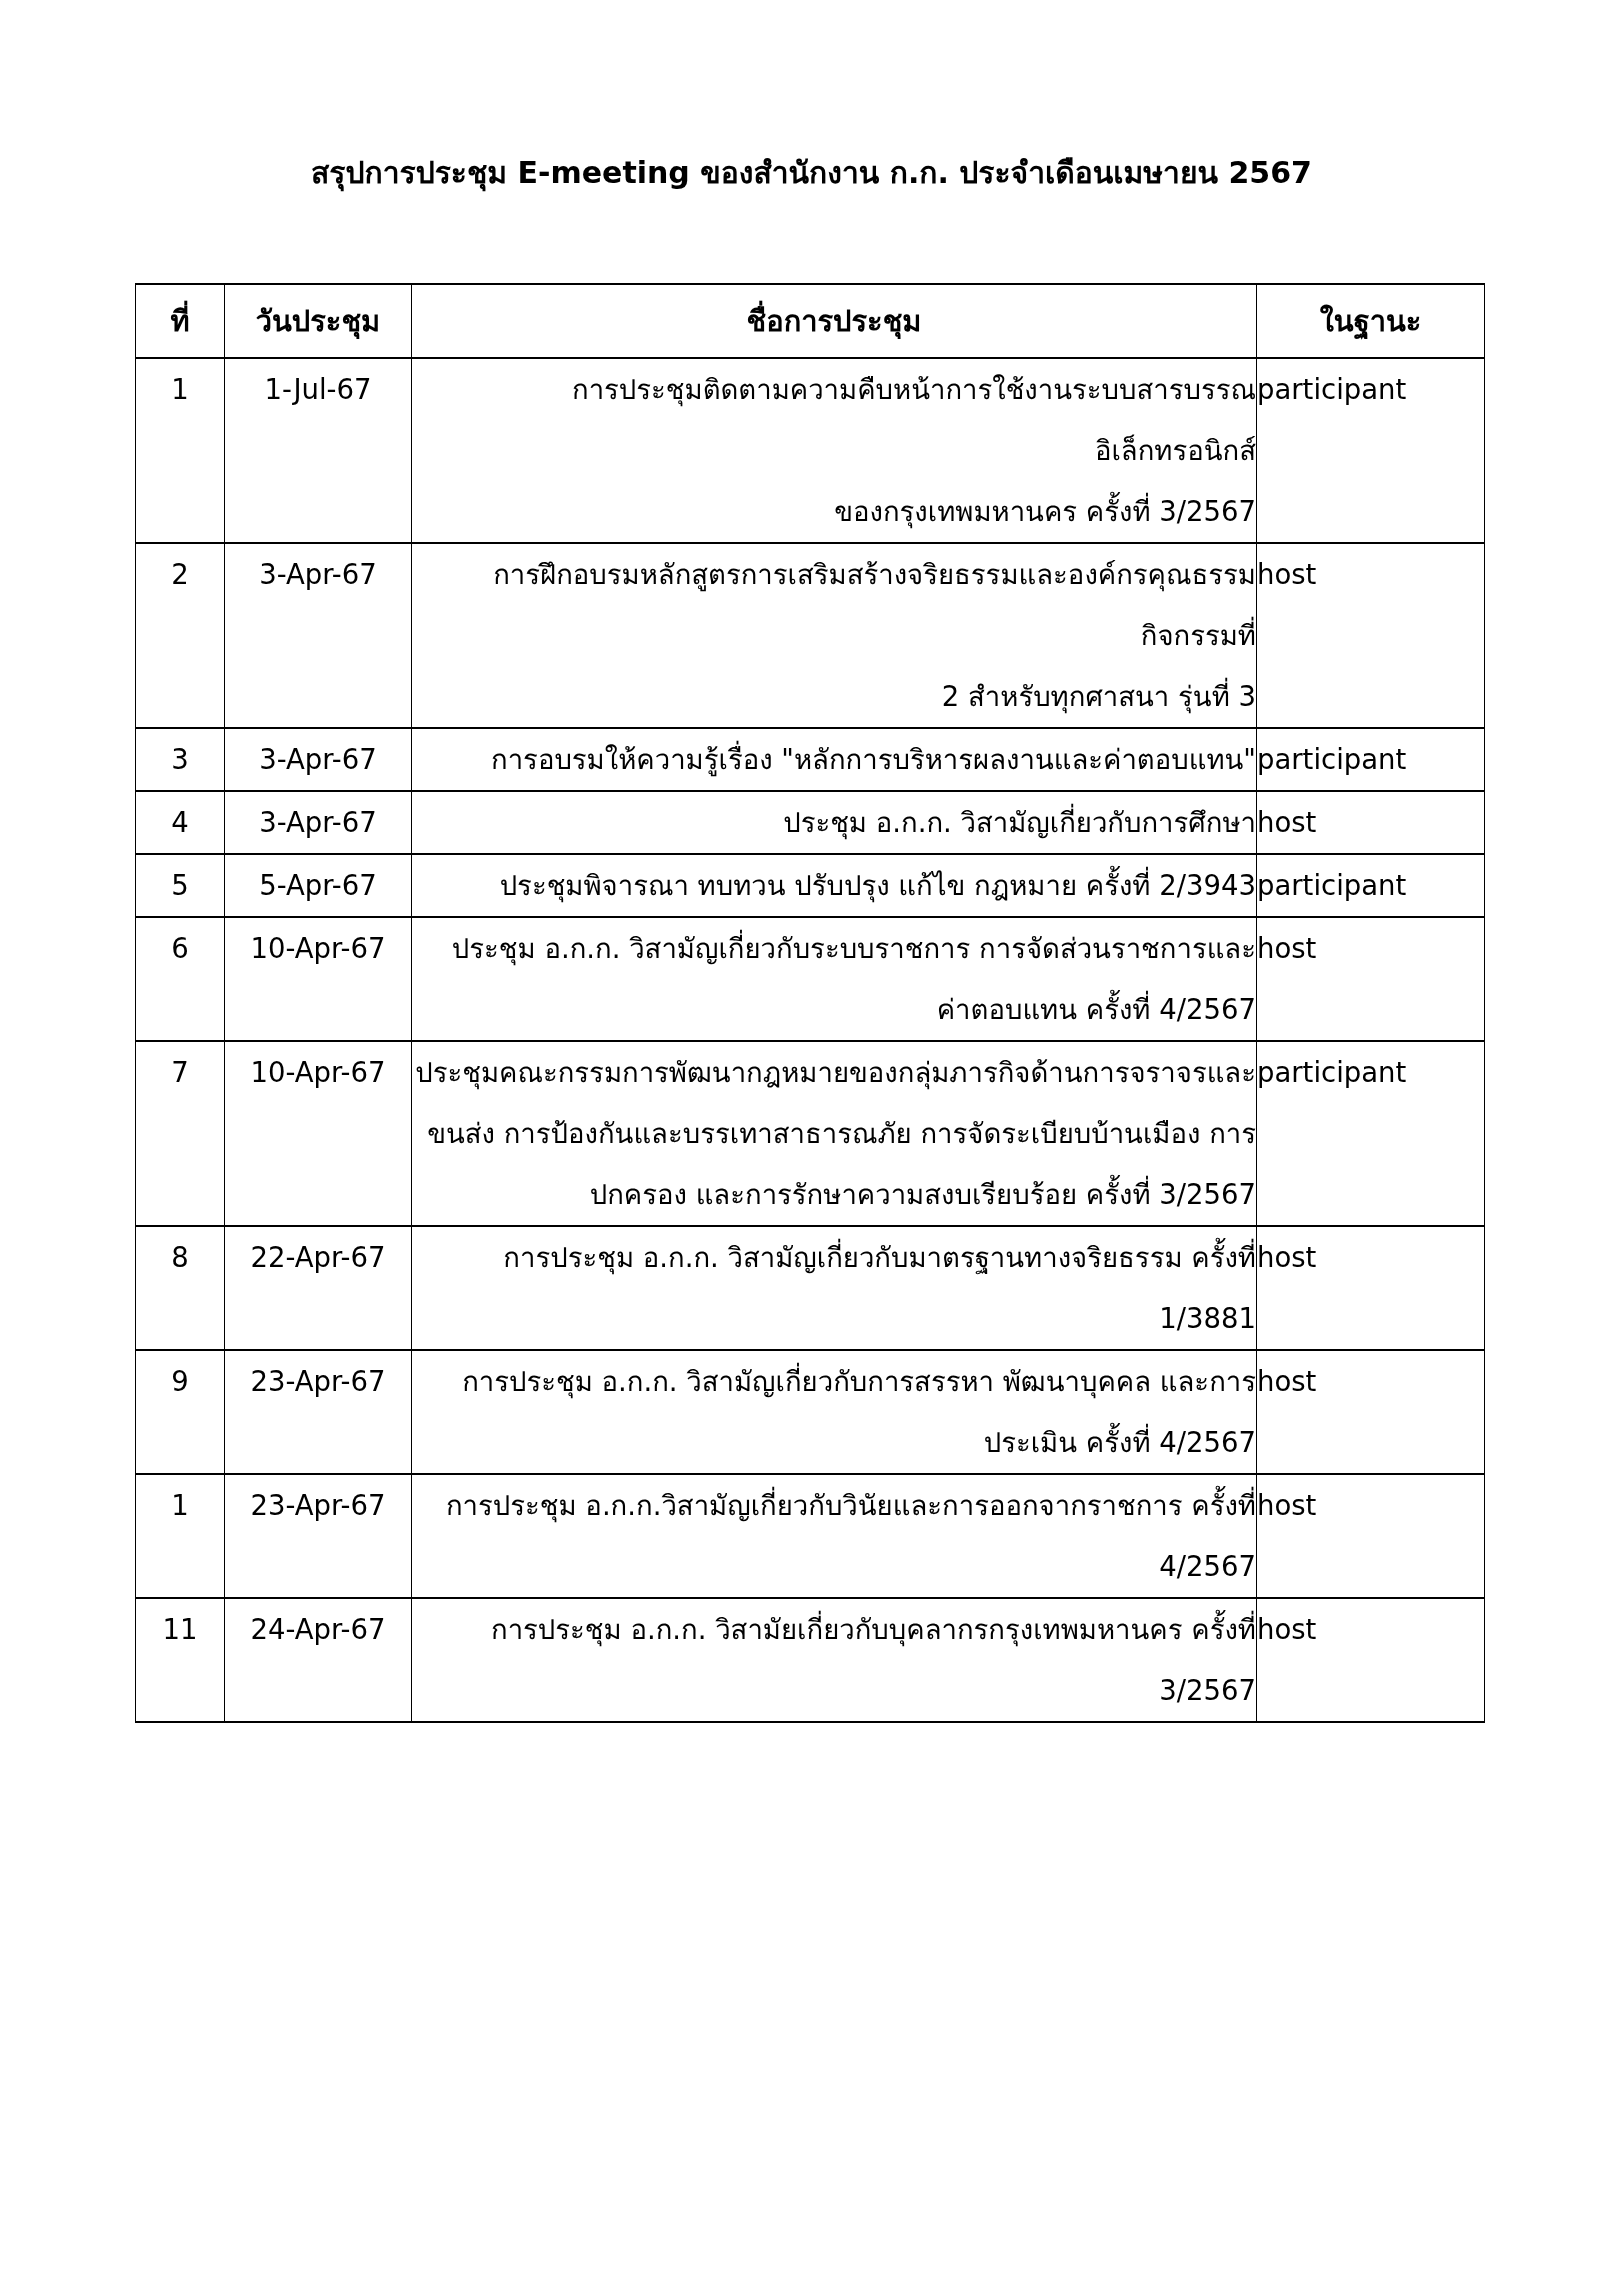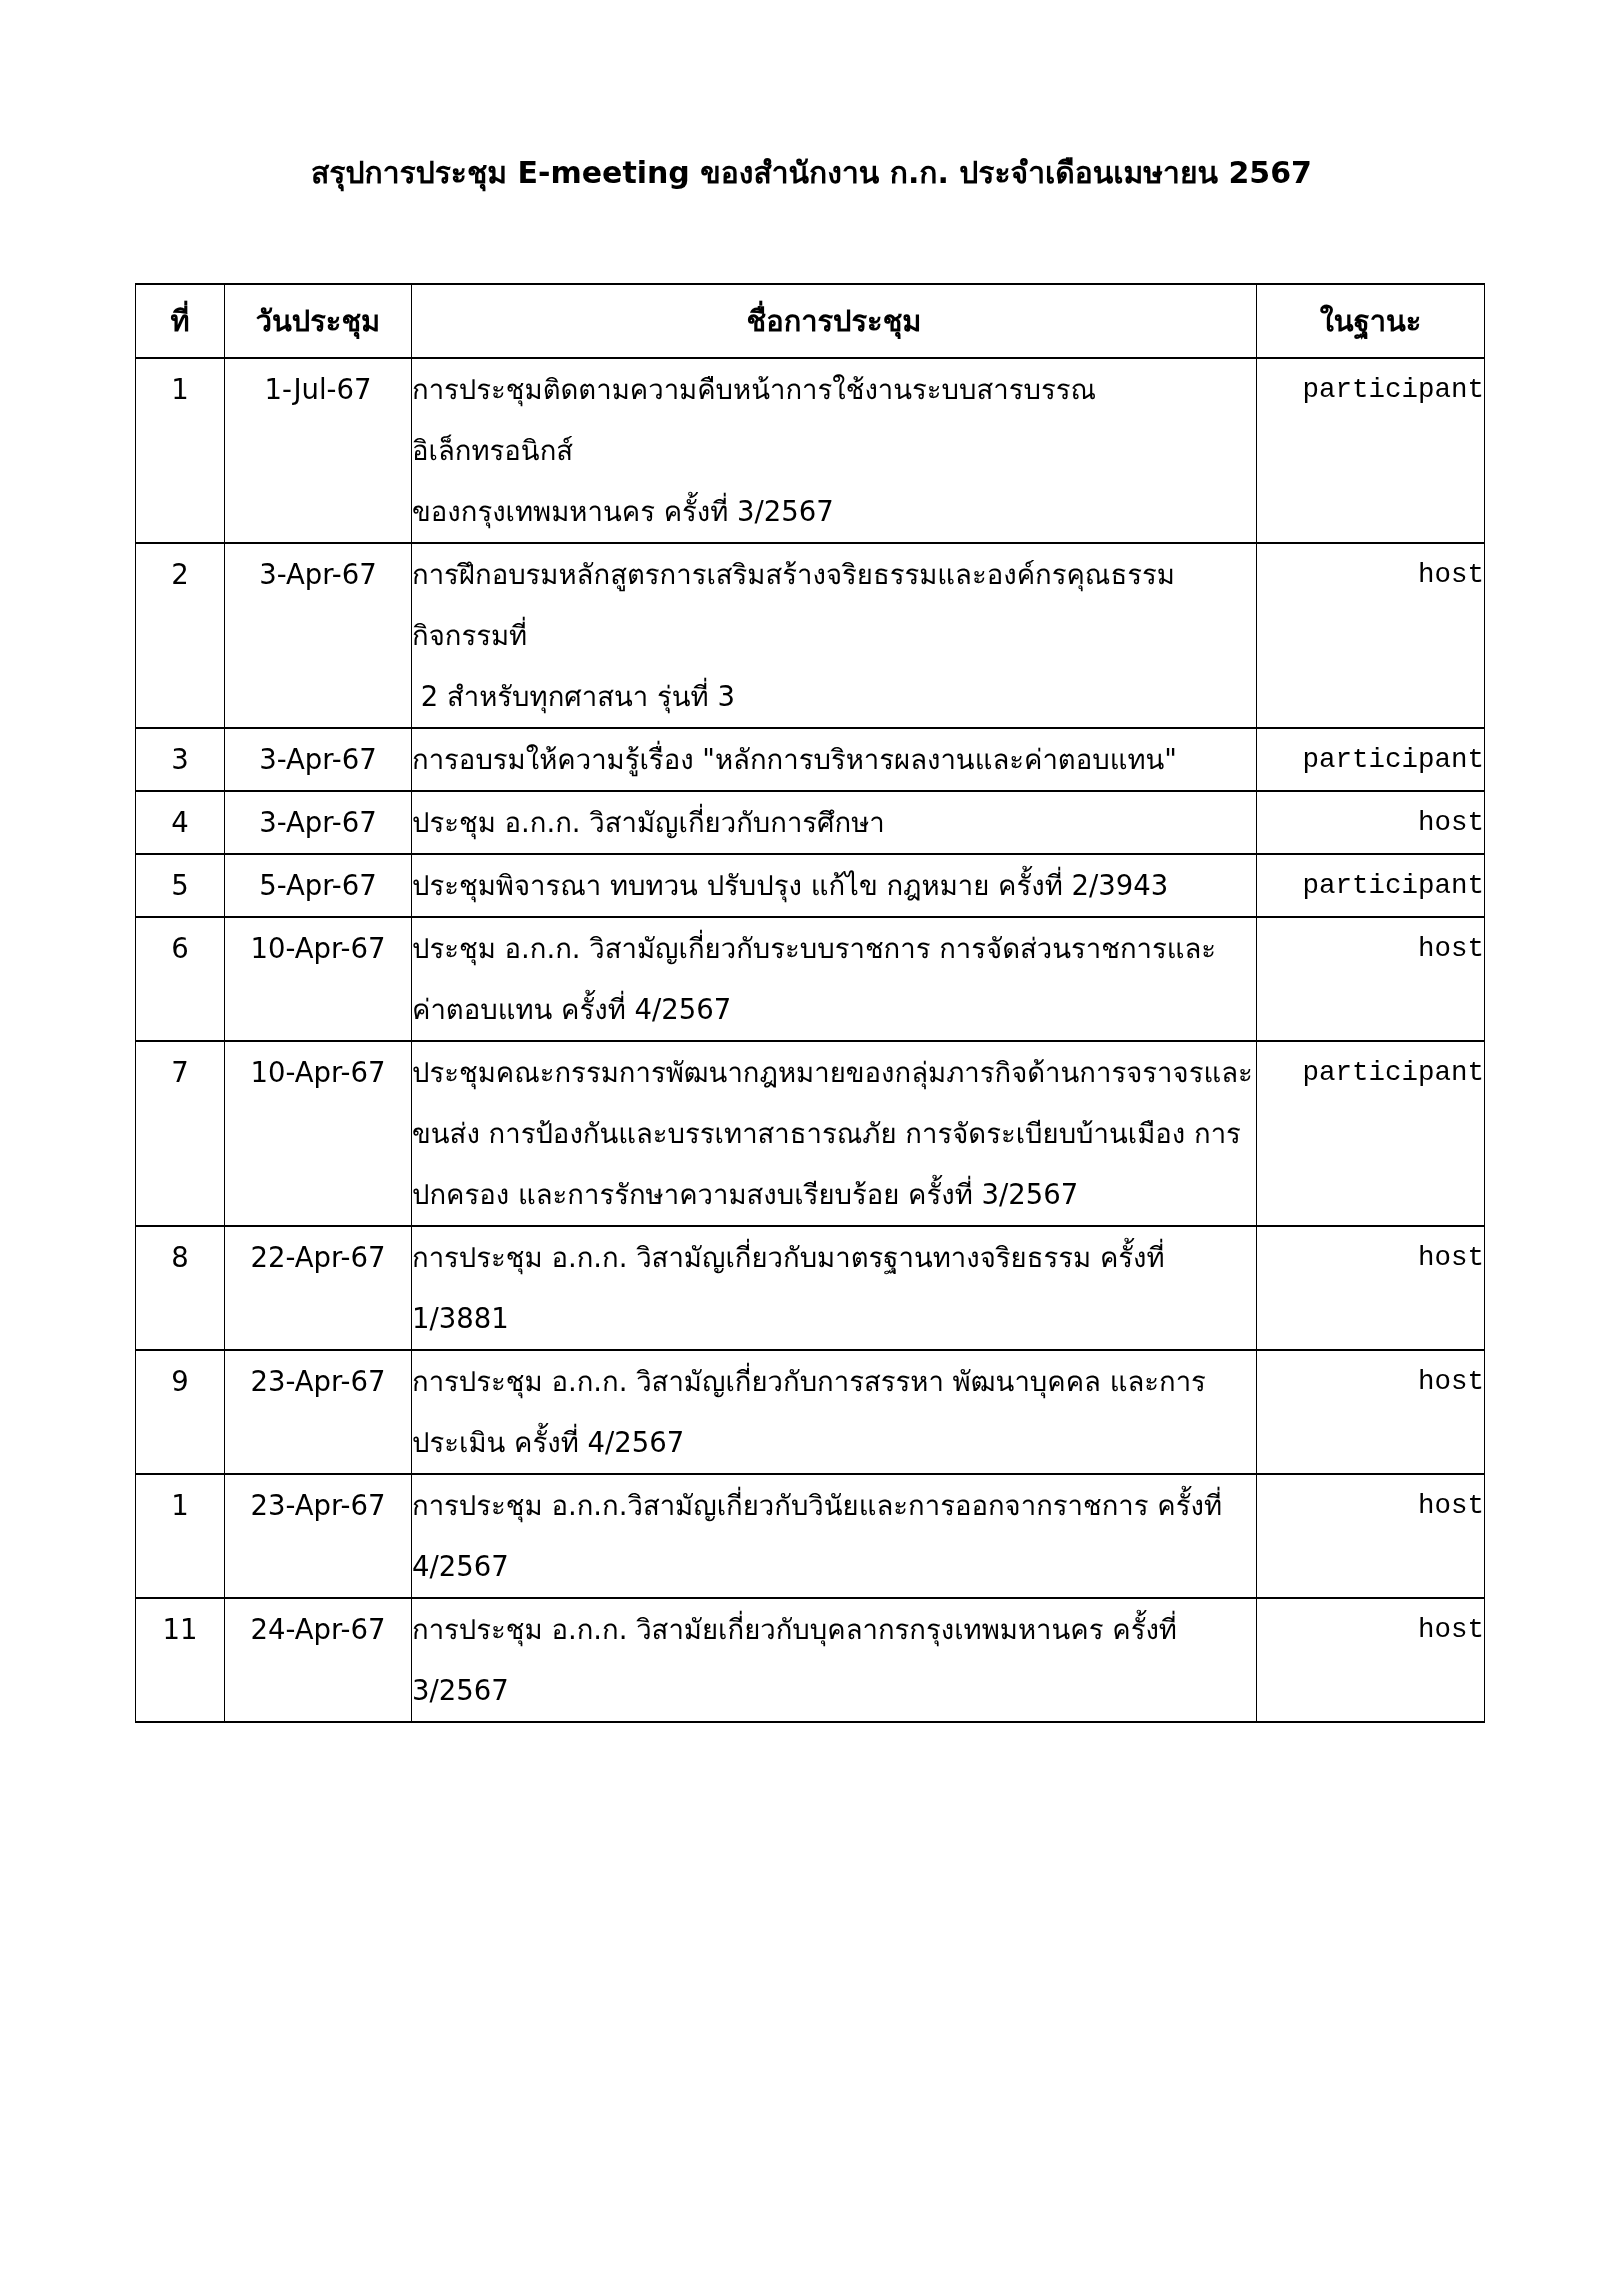--- a/index.html
+++ b/index.html
@@ -52,30 +52,29 @@
     vertical-align: middle;
   }
   table.meetings td {
     font-size: 27.5px;
     line-height: 61px;
     vertical-align: top;
   }
   td.c-no   { text-align: center; }
   td.c-date { text-align: center; }
   td.c-name {
-    text-align: left;
+    text-align: right;
     padding-left: 7.9px;
     padding-right: 6.5px;
     white-space: pre-wrap;
   }
   td.c-role {
-    text-align: right;
+    text-align: left;
     vertical-align: middle;
     line-height: normal;
-    font-family: Liberation Mono, monospace;
   }
 </style>
 </head>
 <body>
 
 <div class="page">
 
   <div class="doc-title">สรุปการประชุม E-meeting ของสำนักงาน ก.ก. ประจำเดือนเมษายน 2567</div>
 
   <table class="meetings">

